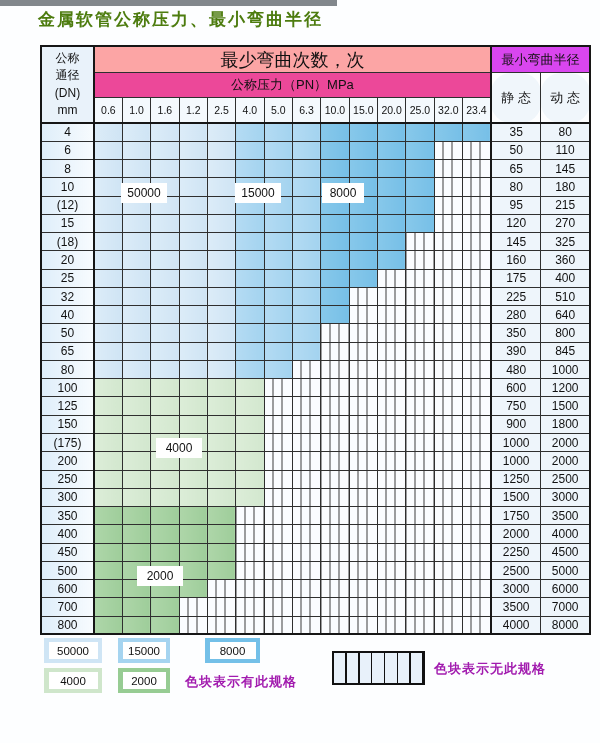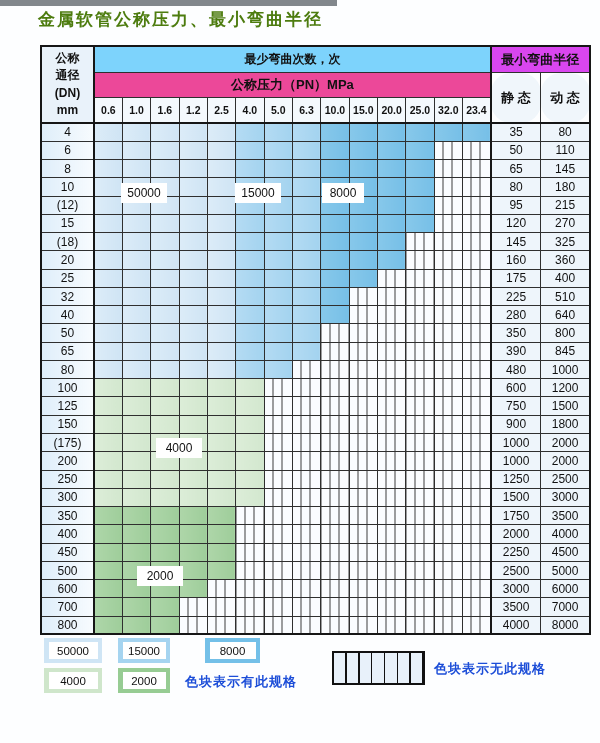--- a/index.html
+++ b/index.html
@@ -12,22 +12,22 @@
   .top-strip{position:absolute;left:0;top:0;width:337px;height:6px;background:#82878c;}
   .title{
     position:absolute;left:38px;top:8px;
     font-family:"DejaVu Serif", serif;
     font-weight:bold;font-size:17px;letter-spacing:2px;color:#4d7c0f;
   }
   .table-wrap{position:absolute;left:40px;top:45px;width:550px;height:585px;}
   table{border-collapse:collapse;table-layout:fixed;width:550px;border:2px solid #161616;}
   th,td{border:1px solid #2f2f2f;padding:0;text-align:center;vertical-align:middle;overflow:hidden;
         font-family:"Liberation Sans", sans-serif;}
-  thead th{font-weight:bold;}
-  .h-top{height:25px;background:#7dd3fc;font-size:12px;}
+  thead th{font-weight:normal;}
+  .h-top{height:25px;background:#fca5a5;font-size:18px;}
   .h-sub{height:24px;background:#ec4899;font-size:13px;}
   .h-pn{height:24px;background:#f4f9fd;font-size:10.5px;border-bottom:2px solid #161616;}
   .corner{background:#e9f2fa;font-size:12px;line-height:1.45;border-right:2px solid #161616;border-bottom:2px solid #161616;}
   .h-rad{background:#d946ef;font-size:13px;border-left:2px solid #161616;}
   .h-sd{background:#f0f6fb;font-size:13px;border-bottom:2px solid #161616;border-radius:20px;}
   .h-sd.st{border-left:2px solid #161616;}
   tbody tr{height:18.28px;}
   tbody td{font-size:12px;}
   td.dn{background:linear-gradient(to right,#dfeefa,#f7fbfe);border-right:2px solid #161616;}
   td.val{background:#eef5fb;}
@@ -49,21 +49,21 @@
   .legend{position:absolute;left:0;top:0;width:600px;}
   .legend-block{
     position:absolute;height:25px;
     display:flex;align-items:center;justify-content:center;
   }
   .legend-inner{
     background:#ffffff;width:calc(100% - 9px);height:17px;
     display:flex;align-items:center;justify-content:center;
     font-size:11.5px;color:#111;
   }
-  .legend-text{position:absolute;font-size:13px;font-weight:600;color:#1d4ed8;letter-spacing:1px;}
+  .legend-text{position:absolute;font-size:13px;font-weight:600;color:#a21caf;letter-spacing:1px;}
   .legend-hatch{
     position:absolute;left:332px;top:651px;width:93px;height:34px;
     background-color:#e8f1fa;border:2px solid #111;box-sizing:border-box;
     background-image:repeating-linear-gradient(to right, transparent 0 11.4px, #111 11.4px 12.8px);
   }
 </style>
 </head>
 <body>
 
 <div class="top-strip"></div>

